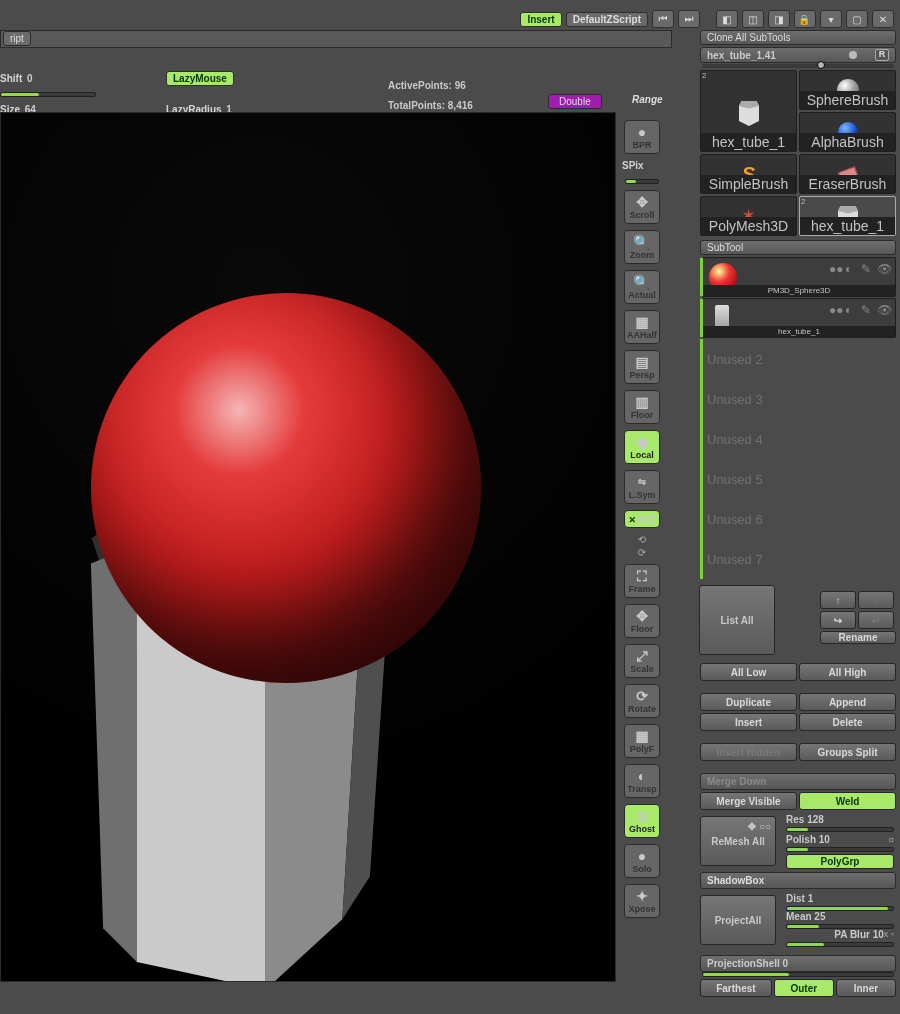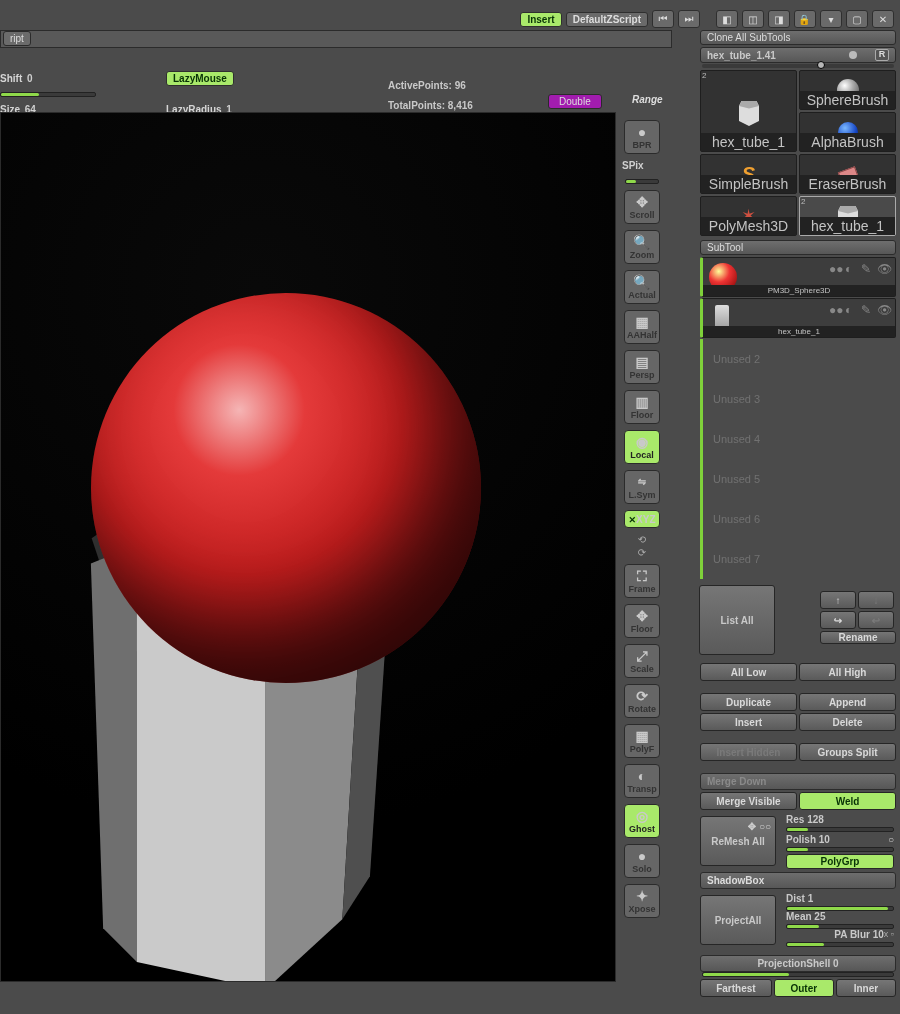--- a/index.html
+++ b/index.html
@@ -44,21 +44,21 @@
   .thumb{height:40px;background:#323232;border:1px solid #1e1e1e;border-radius:2px;position:relative;display:flex;align-items:center;justify-content:center}
   .thumb .cap{position:absolute;bottom:0;left:0;right:0;background:#222;color:#c3c3c3;font-size:14px;text-align:center;padding:1px 0}
   .thumb.sel{border:1px solid #aaa;background:#4a4a4a}
   .thumb .badge{position:absolute;left:1px;top:0;font-size:8px;color:#bbb}
   .bigthumb{grid-row:span 2;height:82px}
   .subitem{height:40px;background:#3d3d3d;border:1px solid #1e1e1e;border-left:3px solid #7fd13a;border-radius:2px;margin:0 4px 1px 4px;position:relative;display:flex;align-items:center}
   .subitem .sicon{width:28px;height:28px;margin:0 6px;border-radius:50%}
   .subitem .scap{position:absolute;bottom:0;left:0;right:0;background:#222;color:#c3c3c3;font-size:8px;text-align:center;padding:1px 0}
   .subitem .dots{position:absolute;right:6px;top:4px;display:flex;gap:4px;align-items:center}
   .subitem .dots span{width:12px;height:10px;color:#888;font-size:12px}
-  .unused{height:40px;border-left:3px solid #7fd13a;margin:0 4px 0 4px;display:flex;align-items:center;padding-left:10px;color:#717171;font-size:11px}
+  .unused{height:40px;border-left:3px solid #7fd13a;margin:0 4px 0 4px;display:flex;align-items:center;padding-left:4px;color:#717171;font-size:13px}
   .btnrow{display:flex;gap:2px;margin:2px 4px}
   .pbtn{flex:1;height:18px;background:linear-gradient(#767676,#5a5a5a);border:1px solid #262626;border-radius:3px;display:flex;align-items:center;justify-content:center;font-weight:bold;color:#d9d9d9;font-size:10px}
   .pbtn.dis{color:#7a7a7a}
   .pbtn.lime{background:#a9e96a;color:#083306}
   .pbtn.half{flex:none;width:36px}
   .listall{height:70px;background:linear-gradient(#767676,#5a5a5a);border:1px solid #262626;border-radius:3px;margin:6px 0 2px 3px;width:76px;display:flex;align-items:center;justify-content:center;font-weight:bold}
   .smallbox{height:50px;background:linear-gradient(#767676,#5a5a5a);border:1px solid #262626;border-radius:3px;display:flex;align-items:center;justify-content:center;font-weight:bold;margin:4px}
   .miniSlider{height:5px;background:#3a3a3a;border:1px solid #222;border-radius:2px;position:relative;margin-top:2px}
   .miniSlider .fill{position:absolute;left:0;top:0;bottom:0;background:#8fd94a;border-radius:2px}
   .rowlbl{background:linear-gradient(#6e6e6e,#575757);border:1px solid #2b2b2b;border-radius:3px;height:17px;font-weight:bold;color:#ddd;padding:0 6px;display:flex;align-items:center;margin:2px 4px}
@@ -382,21 +382,21 @@
       <div style="display:flex;justify-content:flex-end">
           <span><b>PA Blur</b> <b>10</b></span>
           <span style="font-size:9px;color:#aaa">х ▫</span>
         </div>
       <div class="miniSlider">
           <div class="fill" style="width:35%"></div>
         </div>
     </div>
   </div>
 
-  <div class="rowlbl" style="justify-content:center">
+  <div class="rowlbl" style="justify-content:flex-start">
     <span>ProjectionShell</span>&nbsp;<span>0</span>
   </div>
   <div style="margin:-2px 6px 2px 6px">
       <div class="miniSlider">
         <div class="fill" style="width:45%"></div>
       </div>
     </div>
   <div class="btnrow">
      <div class="pbtn" style="flex:1.2">Farthest</div>
      <div class="pbtn lime">Outer</div>

